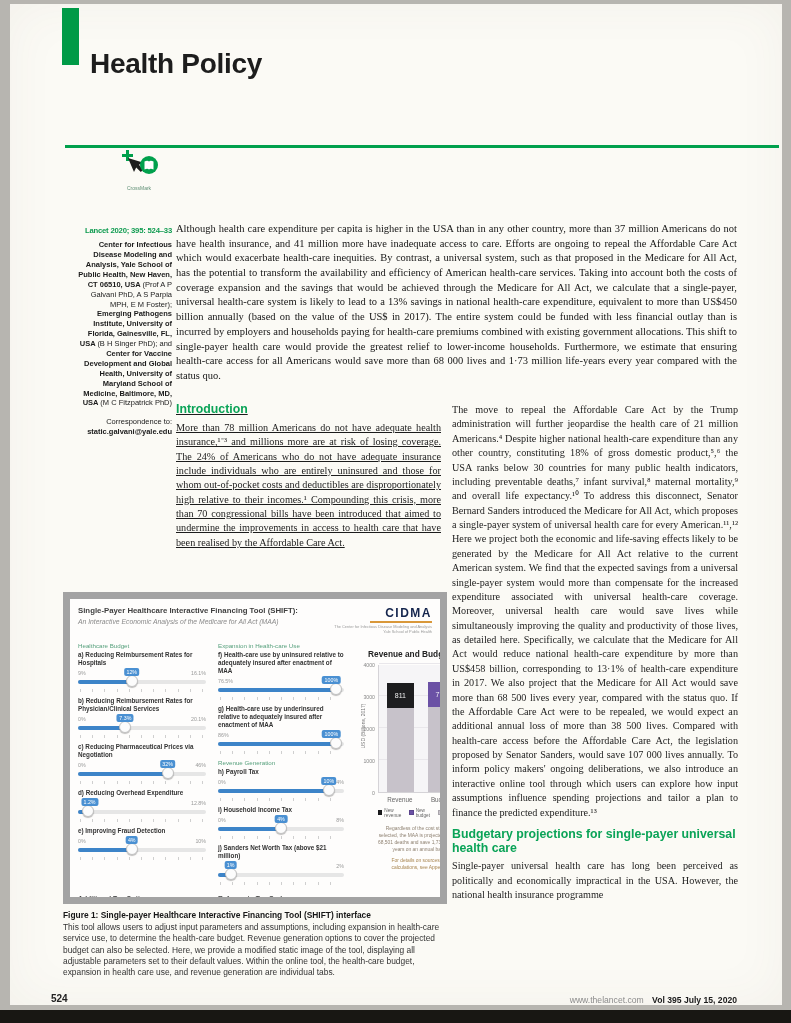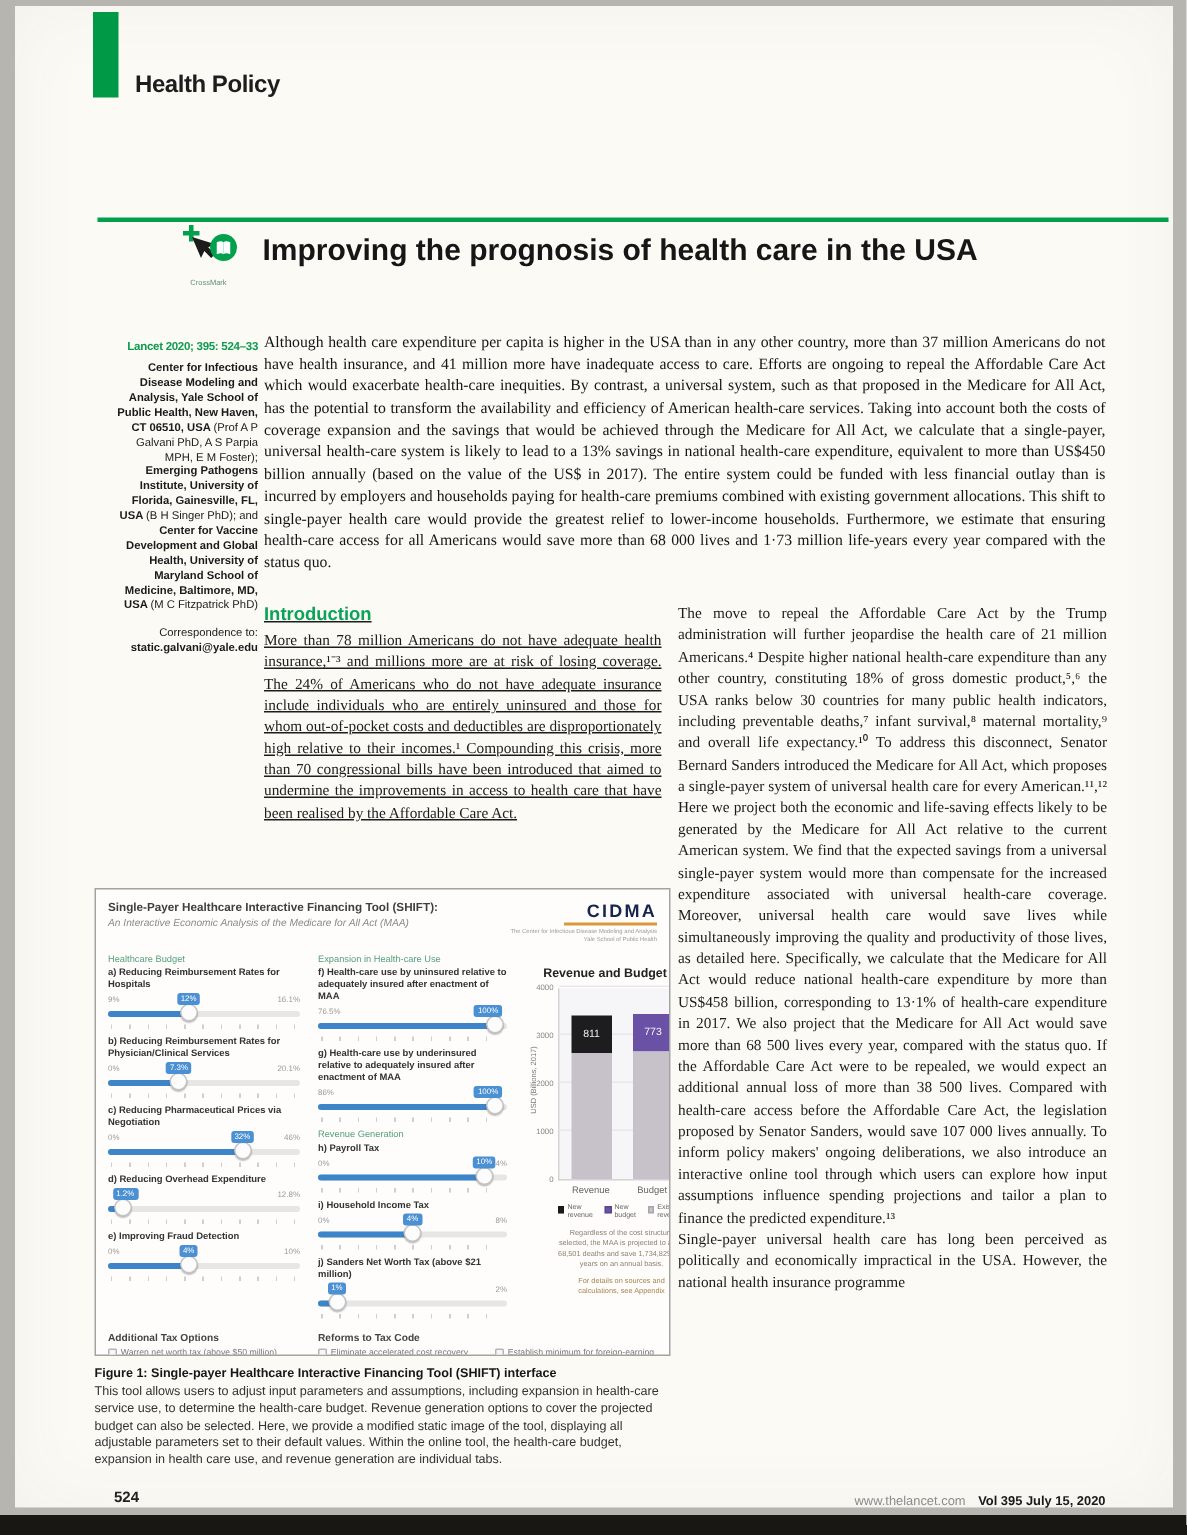--- a/index.html
+++ b/index.html
@@ -4,21 +4,21 @@
 <style>
   * { margin:0; padding:0; box-sizing:border-box; }
   body { font-family:"Liberation Sans",sans-serif; }
   .canvas { position:relative; width:791px; height:1023px; background:#b7b5b0; overflow:hidden; }
   .page { position:absolute; left:10px; top:4px; right:9px; bottom:18px; background:#fbfaf5;
           box-shadow: inset 0 0 50px rgba(90,80,60,0.05); }
   .bottom-bar { position:absolute; left:0; right:0; bottom:0; height:13px; background:#181713; }
 
   
   .section-bar { position:absolute; left:52px; top:4px; width:17px; height:57px; background:#009a47; }
-  .section-title { position:absolute; left:80px; top:44px; font-size:16px; font-weight:bold; color:#1d1d1d; letter-spacing:-0.3px; }
+  .section-title { position:absolute; left:80px; top:44px; font-size:28px; font-weight:bold; color:#1d1d1d; letter-spacing:-0.3px; }
   .rule { position:absolute; left:55px; right:3px; top:141px; height:2.5px; background:#00a04c; }
   .crossmark { position:absolute; left:101px; top:146px; width:56px; text-align:center; }
   .crossmark .cm-label { display:block; font-size:5px; color:#5f8f75; margin-top:1px; }
   .title { position:absolute; left:165px; top:152px; width:570px; font-size:20px; font-weight:bold; color:#161616; }
   .authors { position:absolute; left:166px; top:196px; width:560px; font-size:9.3px; color:#5d7d6d; }
 
   
   .abstract { position:absolute; left:166px; top:218px; width:561px; font-family:"Liberation Serif",serif;
               font-size:10.5px; font-weight:normal; line-height:1.40; text-align:justify; color:#151515; }
 
@@ -33,21 +33,21 @@
   
   .col { position:absolute; top:399px; font-family:"Liberation Serif",serif; font-size:10.2px; line-height:1.41; color:#1c1c1c; }
   .col p { text-align:justify; }
   .col h3 { font-family:"Liberation Sans",sans-serif; font-size:12.3px; font-weight:bold; color:#0aa357; line-height:1.12; margin-bottom:4px; }
   .col-left { left:166px; width:265px;text-decoration:underline; }
   .col-right { left:442px; width:286px; }
   .col-right h3 { margin-top:8px; }
 
   
   .tool { position:absolute; left:53px; top:588px; width:384px; height:312px; background:#fefdfc;
-          border:1px solid #a3a3a3; padding:7px 8px; overflow:hidden; }
+          border:7px solid #a3a3a3; padding:7px 8px; overflow:hidden; }
   .tool-head { display:flex; justify-content:space-between; }
   .tool-title { font-size:7.8px; font-weight:bold; color:#3f3f3f; }
   .tool-sub { font-size:6.8px; font-style:italic; color:#8a8a8a; margin-top:3px; }
   .logo { text-align:right; }
   .logo-name { font-size:12px; font-weight:bold; color:#15254d; letter-spacing:1.5px; }
   .logo-rule { height:1.5px; background:#d9983a; width:62px; margin:1px 0 1px auto; }
   .logo-line { font-size:3.9px; color:#9a9a9a; line-height:1.3; }
 
   .tool-main { display:flex; gap:12px; margin-top:5px; }
   .tcol1 { width:128px; flex:none; }
@@ -93,21 +93,21 @@
   .xlab { width:27px; text-align:center; font-size:6.3px; color:#666; }
   .legend { display:flex; justify-content:center; gap:7px; margin-top:5px; margin-left:22px; }
   .lg-item { font-size:4.7px; color:#666; display:flex; align-items:center; }
   .lg-sw { width:5.5px; height:5.5px; display:inline-block; margin-right:2px; border:1px solid rgba(0,0,0,0.15); }
   .notes { margin-left:22px; margin-top:7px; font-size:4.9px; color:#8f8272; text-align:center; line-height:1.45; }
   .note2 { margin-top:4px; color:#a8854f; }
 
   
   .caption { position:absolute; left:53px; top:906px; width:386px; font-size:8.4px; line-height:1.33; color:#333; }
   .cap-title { display:block; font-weight:bold; color:#161616; margin-bottom:1px; }
-  .footer-left { position:absolute; left:66px; top:989px; font-size:10px; font-weight:bold; color:#222; }
+  .footer-left { position:absolute; left:41px; top:989px; font-size:10px; font-weight:bold; color:#222; }
   .footer-right { position:absolute; right:45px; top:991px; font-size:8.6px; }
   .f-site { color:#8b8b8b; }
   .f-issue { color:#1a1a1a; font-weight:bold; margin-left:6px; }
 </style>
 </head>
 <body>
 
 <div class="canvas">
   <div class="page">
 
@@ -119,39 +119,39 @@
       <svg width="42" height="30" viewBox="0 0 42 30">
         <path d="M8 0 h3 v4 h4 v3 h-4 v4 h-3 V7 H4 V4 h4 z" fill="#00a04c"></path>
         <path d="M10 8 l6 14 2.2-4.6 4.6 4.6 2.6-2.6 -4.6-4.6 4.8-2z" fill="#1c1c1c"></path>
         <circle cx="31" cy="15" r="9" fill="#00a04c"></circle>
         <path d="M26.5 11.5 c2-1 3.5-1 4.5 0 v8 c-1-1-2.5-1-4.5 0 z" fill="#ffffff"></path>
         <path d="M35.5 11.5 c-2-1-3.5-1-4.5 0 v8 c1-1 2.5-1 4.5 0 z" fill="#ffffff"></path>
       </svg>
       <span class="cm-label">CrossMark</span>
     </div>
 
-    <h2 class="title">Improving the prognosis of health care in the USA</h2>
     <p class="abstract">Although health care expenditure per capita is higher in the USA than in any other country, more than 37 million Americans do not have health insurance, and 41 million more have inadequate access to care. Efforts are ongoing to repeal the Affordable Care Act which would exacerbate health-care inequities. By contrast, a universal system, such as that proposed in the Medicare for All Act, has the potential to transform the availability and efficiency of American health-care services. Taking into account both the costs of coverage expansion and the savings that would be achieved through the Medicare for All Act, we calculate that a single-payer, universal health-care system is likely to lead to a 13% savings in national health-care expenditure, equivalent to more than US$450 billion annually (based on the value of the US$ in 2017). The entire system could be funded with less financial outlay than is incurred by employers and households paying for health-care premiums combined with existing government allocations. This shift to single-payer health care would provide the greatest relief to lower-income households. Furthermore, we estimate that ensuring health-care access for all Americans would save more than 68 000 lives and 1·73 million life-years every year compared with the status quo.</p>
 
     <aside class="sidebar">
       <div class="cite">Lancet 2020; 395: 524–33</div>
       <p class="affil"><span class="b">Center for Infectious Disease Modeling and Analysis, Yale School of Public Health, New Haven, CT 06510, USA </span><span>(Prof A P Galvani PhD, A S Parpia MPH, E M Foster); </span><span class="b">Emerging Pathogens Institute, University of Florida, Gainesville, FL, USA </span><span>(B H Singer PhD); and </span><span class="b">Center for Vaccine Development and Global Health, University of Maryland School of Medicine, Baltimore, MD, USA </span><span>(M C Fitzpatrick PhD) </span></p>
       <p class="corr">
         <span class="corr-label">Correspondence to:</span>
         <a class="email">static.galvani@yale.edu</a>
       </p>
     </aside>
 
     <div class="col col-left">
       <h3>Introduction</h3>
       <p>More than 78 million Americans do not have adequate health insurance,¹⁻³ and millions more are at risk of losing coverage. The 24% of Americans who do not have adequate insurance include individuals who are entirely uninsured and those for whom out-of-pocket costs and deductibles are disproportionately high relative to their incomes.¹ Compounding this crisis, more than 70 congressional bills have been introduced that aimed to undermine the improvements in access to health care that have been realised by the Affordable Care Act.</p>
     </div>
 
     <div class="col col-right">
       <p>The move to repeal the Affordable Care Act by the Trump administration will further jeopardise the health care of 21 million Americans.⁴ Despite higher national health-care expenditure than any other country, constituting 18% of gross domestic product,⁵,⁶ the USA ranks below 30 countries for many public health indicators, including preventable deaths,⁷ infant survival,⁸ maternal mortality,⁹ and overall life expectancy.¹⁰ To address this disconnect, Senator Bernard Sanders introduced the Medicare for All Act, which proposes a single-payer system of universal health care for every American.¹¹,¹² Here we project both the economic and life-saving effects likely to be generated by the Medicare for All Act relative to the current American system. We find that the expected savings from a universal single-payer system would more than compensate for the increased expenditure associated with universal health-care coverage. Moreover, universal health care would save lives while simultaneously improving the quality and productivity of those lives, as detailed here. Specifically, we calculate that the Medicare for All Act would reduce national health-care expenditure by more than US$458 billion, corresponding to 13·1% of health-care expenditure in 2017. We also project that the Medicare for All Act would save more than 68 500 lives every year, compared with the status quo. If the Affordable Care Act were to be repealed, we would expect an additional annual loss of more than 38 500 lives. Compared with health-care access before the Affordable Care Act, the legislation proposed by Senator Sanders, would save 107 000 lives annually. To inform policy makers' ongoing deliberations, we also introduce an interactive online tool through which users can explore how input assumptions influence spending projections and tailor a plan to finance the predicted expenditure.¹³</p>
+      <h3>Budgetary projections for single-payer universal health care</h3>
       <p>Single-payer universal health care has long been perceived as politically and economically impractical in the USA. However, the national health insurance programme</p>
     </div>
 
     <figure class="tool">
       <div class="tool-head">
         <div>
           <div class="tool-title">Single-Payer Healthcare Interactive Financing Tool (SHIFT):</div>
           <div class="tool-sub">An Interactive Economic Analysis of the Medicare for All Act (MAA)</div>
         </div>
         <div class="logo">

